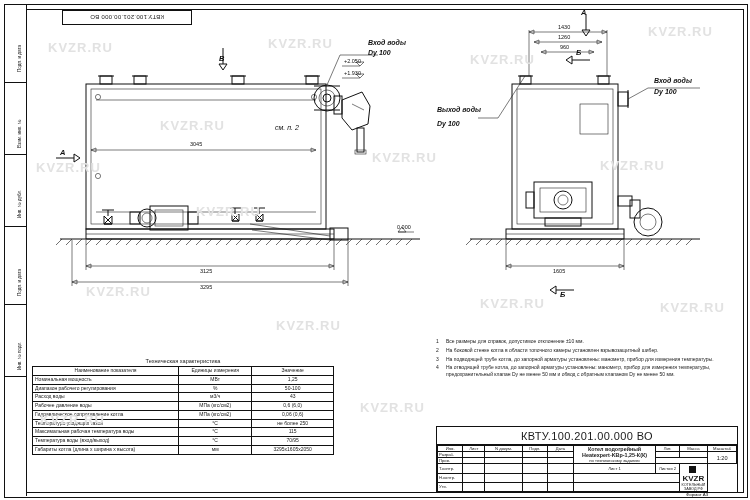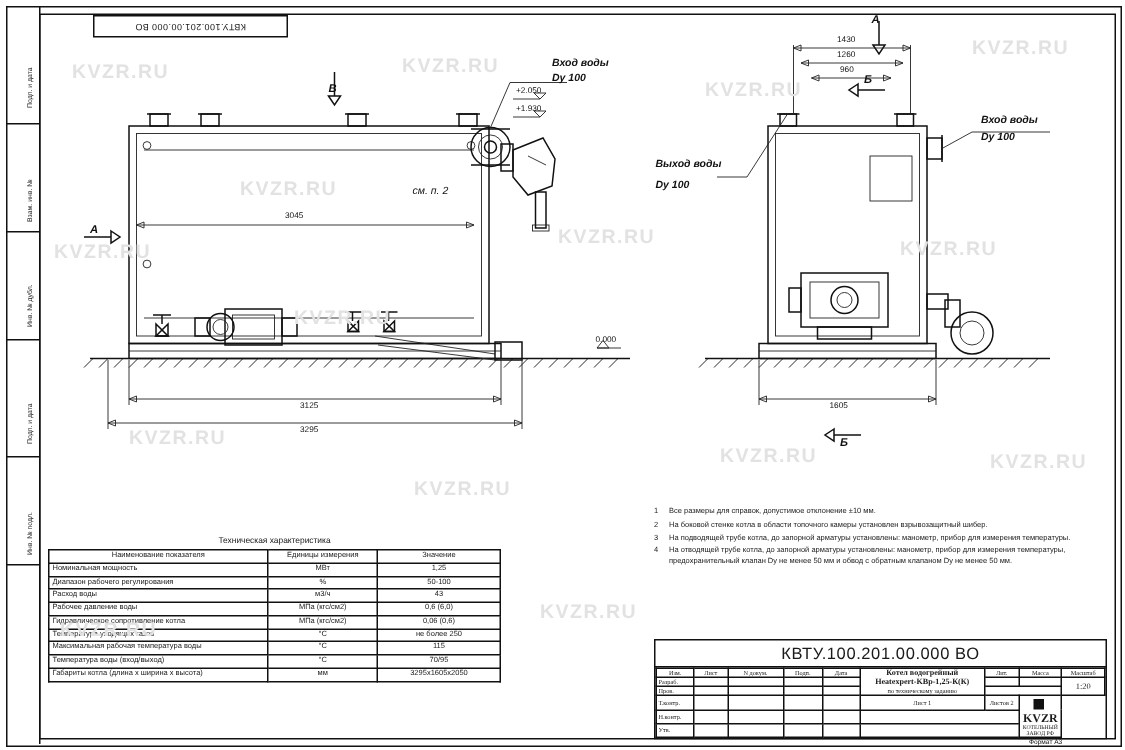--- a/index.html
+++ b/index.html
@@ -96,21 +96,21 @@
     border:1px solid #111;background:#fff;
     display:flex;align-items:center;justify-content:center;
     font-size:11px;letter-spacing:.4px;
   }
   
   .stamp{
     position:absolute;left:436px;top:444px;width:300px;height:47px;
     border:1px solid #111;background:#fff;
   }
   .stamp table{width:300px;height:47px;}
-  .stamp td{border:.7px solid #111;font-size:4.2px;padding:0 1px;vertical-align:middle;font-family:Liberation Serif, serif;}
+  .stamp td{border:.7px solid #111;font-size:4.2px;padding:0 1px;vertical-align:middle;}
   .kvzr{
     font-size:8px;font-weight:bold;letter-spacing:0px;
   }
   .kvzr .sq{display:inline-block;width:7px;height:7px;background:#111;margin-right:2px;vertical-align:-1px;}
   .bold6{font-size:5.4px;font-weight:bold;}
   .ctr{text-align:center;}
   .hatchline{stroke:#111;stroke-width:.6;}
 </style>
 </head>
 <body>

